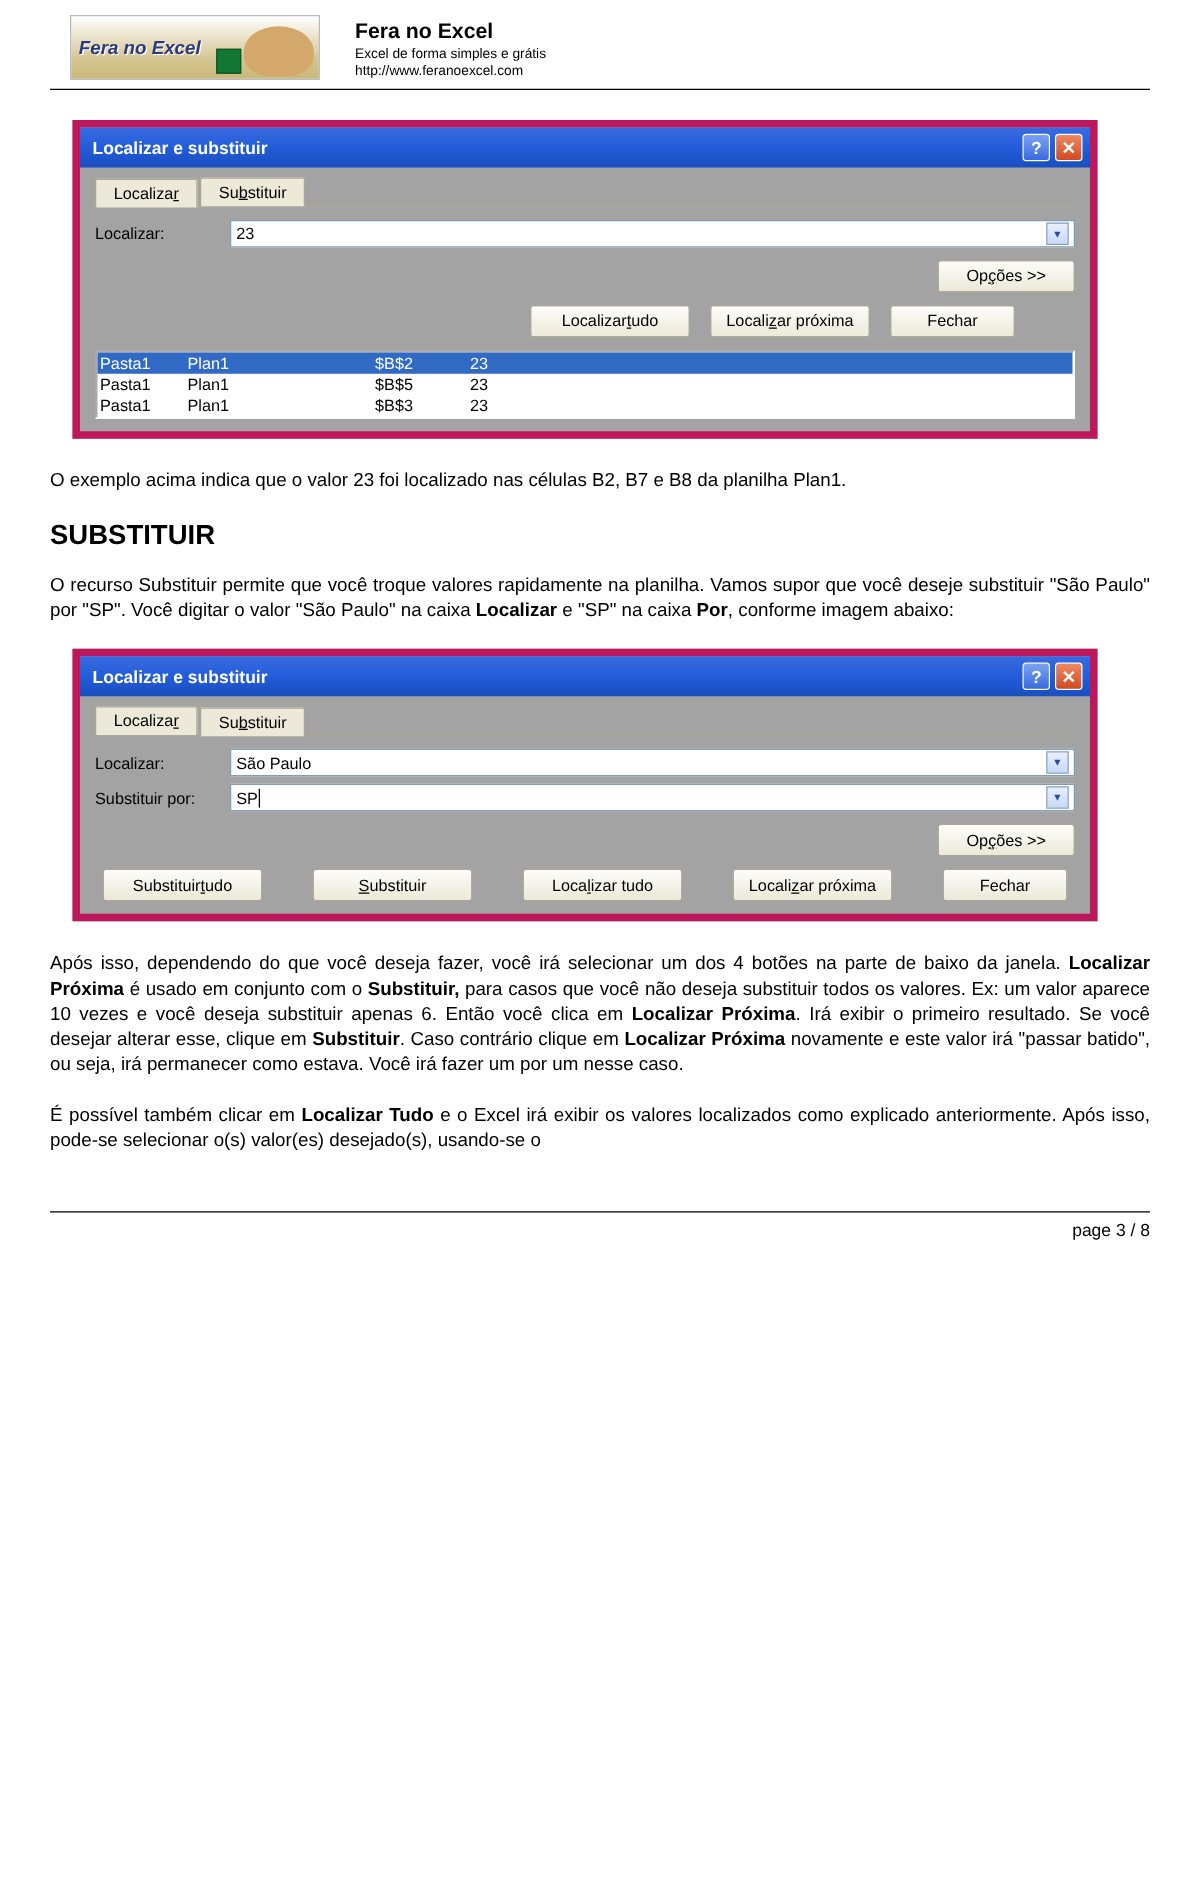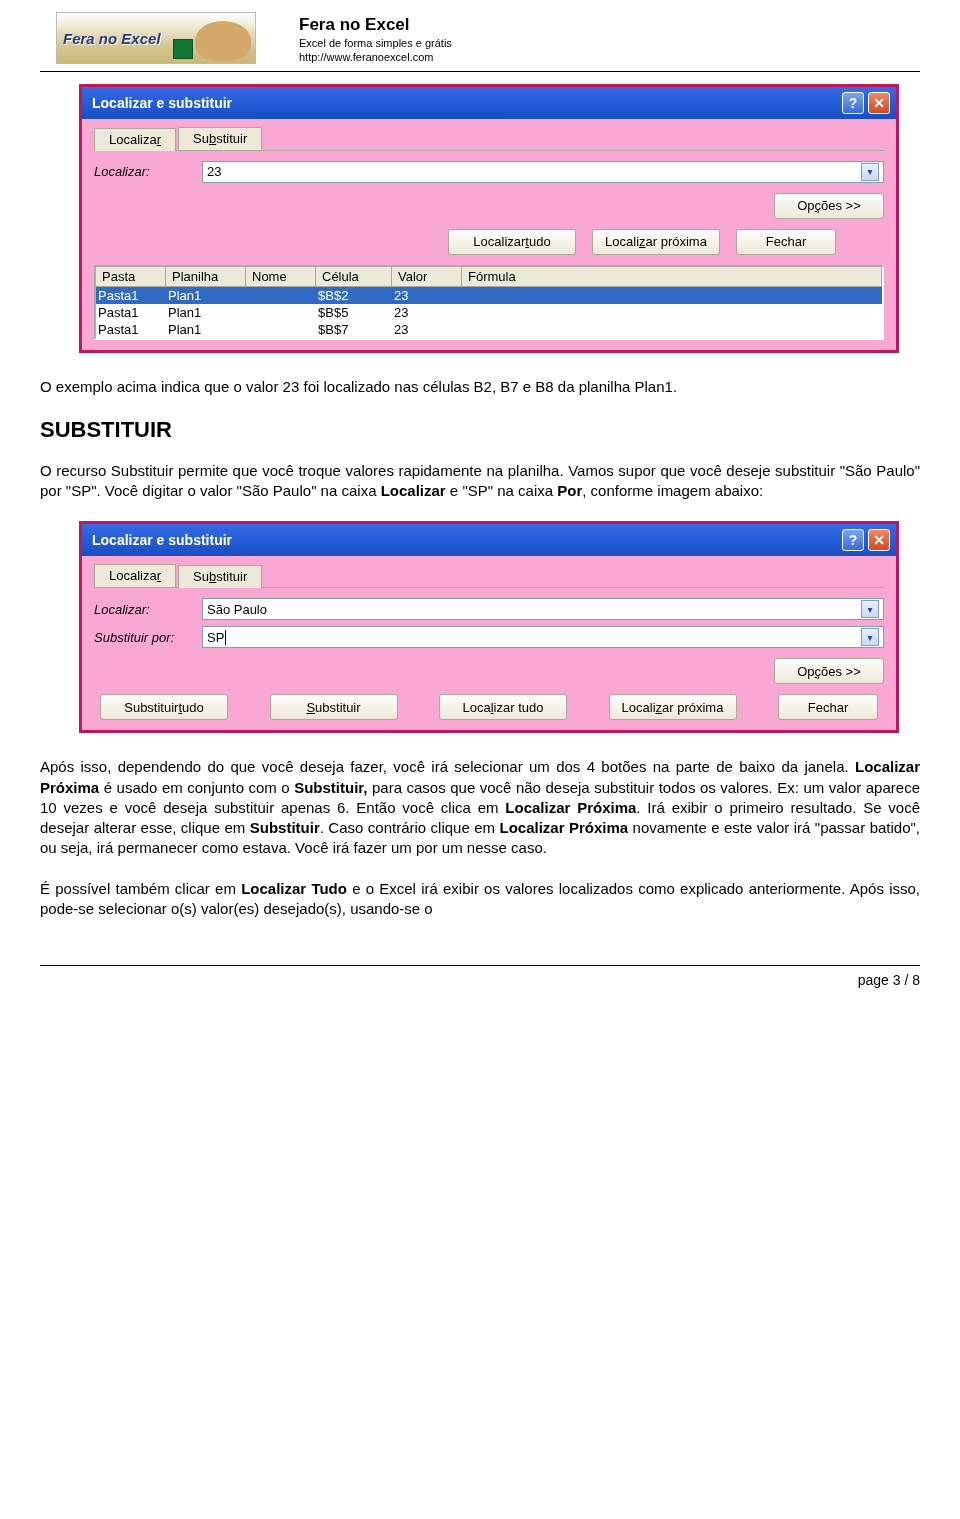--- a/index.html
+++ b/index.html
@@ -10,22 +10,21 @@
     background: #fff;
     width: 960px;
     margin: 0 auto;
     padding: 0 40px;
   }
   .header-row {
     display: flex;
     align-items: flex-start;
     padding: 12px 16px 6px;
     border-bottom: 1px solid #000;
-    margin-bottom: 12px;
-    gap: 15px;
+    margin-bottom: 24px;
   }
   .logo {
     width: 200px; height: 52px;
     background: linear-gradient(to bottom, #fff 0%, #d4c490 70%, #c8b878 100%);
     border: 1px solid #bbb;
     display: flex;
     align-items: center;
     padding-left: 6px;
     position: relative;
     margin-right: 28px;
@@ -47,23 +46,23 @@
     content:''; position:absolute; left:-22px; bottom:2px;
     width:18px; height:18px; background:#117733; border:1px solid #0a5522;
   }
   .header-text { padding-top: 2px; }
   .site-title { font-weight: bold; font-size: 17px; line-height: 1.3; }
   .site-sub { font-size: 11px; line-height: 1.3; }
 
   
   .dialog {
     width: 820px;
-    margin: 0 0 24px 39px;
-    border: 3px solid #be185d;
-    background: #f9a8d4;
+    margin: 0 0 24px 18px;
+    border: 6px solid #be185d;
+    background: #a3a3a3;
     font-size: 13px;
   }
   .titlebar {
     height: 32px;
     background: linear-gradient(to bottom, #3a6ae0 0%, #245edb 45%, #1a4ec0 100%);
     display: flex;
     align-items: center;
     padding: 0 6px 0 10px;
     color: #fff;
   }
@@ -88,21 +87,21 @@
     background: #ece9d8;
     padding: 3px 14px 4px;
     margin-right: 2px;
     position: relative;
     cursor: pointer;
   }
   .tab.active { background: #ece9d8; z-index: 2; top: 1px; }
   .tab .ul { text-decoration: underline; }
 
   .form-row { display: flex; align-items: center; margin-bottom: 6px; }
-  .form-label { width: 108px; font-style: italic; }
+  .form-label { width: 108px; }
   .combo {
     flex: 1;
     height: 22px;
     background: #fff;
     border: 1px solid #7f9db9;
     display: flex;
     align-items: center;
     padding: 0 4px;
   }
   .combo-btn {
@@ -212,49 +211,41 @@
     <div class="right-btn-row">
       <div class="btn" style="min-width:110px">Op<span class="ul">ç</span>ões &gt;&gt;</div>
     </div>
     <div class="btn-row right">
       <div class="btn">Localizar <span class="ul">t</span>udo</div>
       <div class="btn">Locali<span class="ul">z</span>ar próxima</div>
       <div class="btn" style="min-width:100px">Fechar</div>
     </div>
 
     <div class="results">
-      <div class="results-head">
-        <div class="rh-cell c-pasta">Pasta</div>
-        <div class="rh-cell c-plan">Planilha</div>
-        <div class="rh-cell c-nome">Nome</div>
-        <div class="rh-cell c-cel">Célula</div>
-        <div class="rh-cell c-val">Valor</div>
-        <div class="rh-cell c-form">Fórmula</div>
-      </div>
       <div class="results-row sel">
         <div class="rc c-pasta">Pasta1</div>
         <div class="rc c-plan">Plan1</div>
         <div class="rc c-nome"></div>
         <div class="rc c-cel">$B$2</div>
         <div class="rc c-val">23</div>
         <div class="rc c-form"></div>
       </div>
       <div class="results-row">
         <div class="rc c-pasta">Pasta1</div>
         <div class="rc c-plan">Plan1</div>
         <div class="rc c-nome"></div>
         <div class="rc c-cel">$B$5</div>
         <div class="rc c-val">23</div>
         <div class="rc c-form"></div>
       </div>
       <div class="results-row">
         <div class="rc c-pasta">Pasta1</div>
         <div class="rc c-plan">Plan1</div>
         <div class="rc c-nome"></div>
-        <div class="rc c-cel">$B$7</div>
+        <div class="rc c-cel">$B$3</div>
         <div class="rc c-val">23</div>
         <div class="rc c-form"></div>
       </div>
     </div>
   </div>
 </div>
 
 <p class="para">O exemplo acima indica que o valor 23 foi localizado nas células B2, B7 e B8 da planilha Plan1.</p>
 
 <h2 class="sec">SUBSTITUIR</h2>

